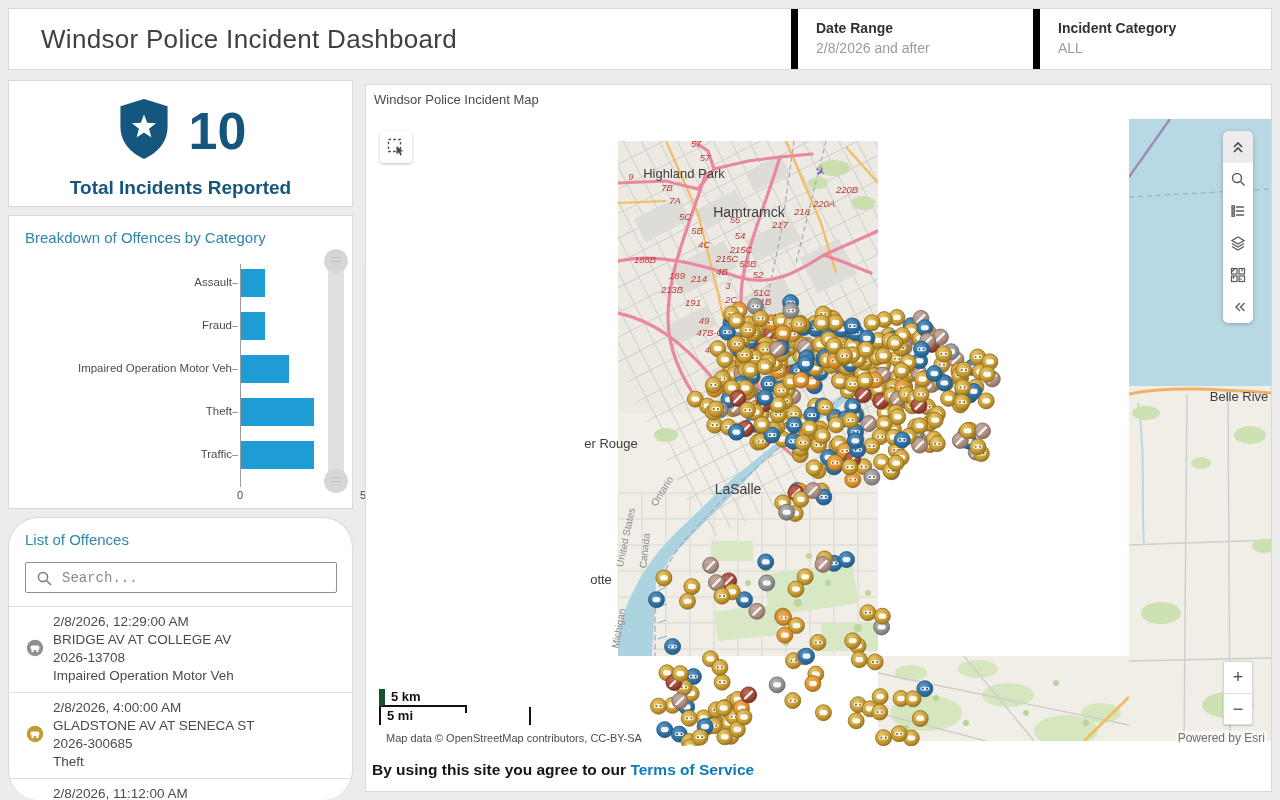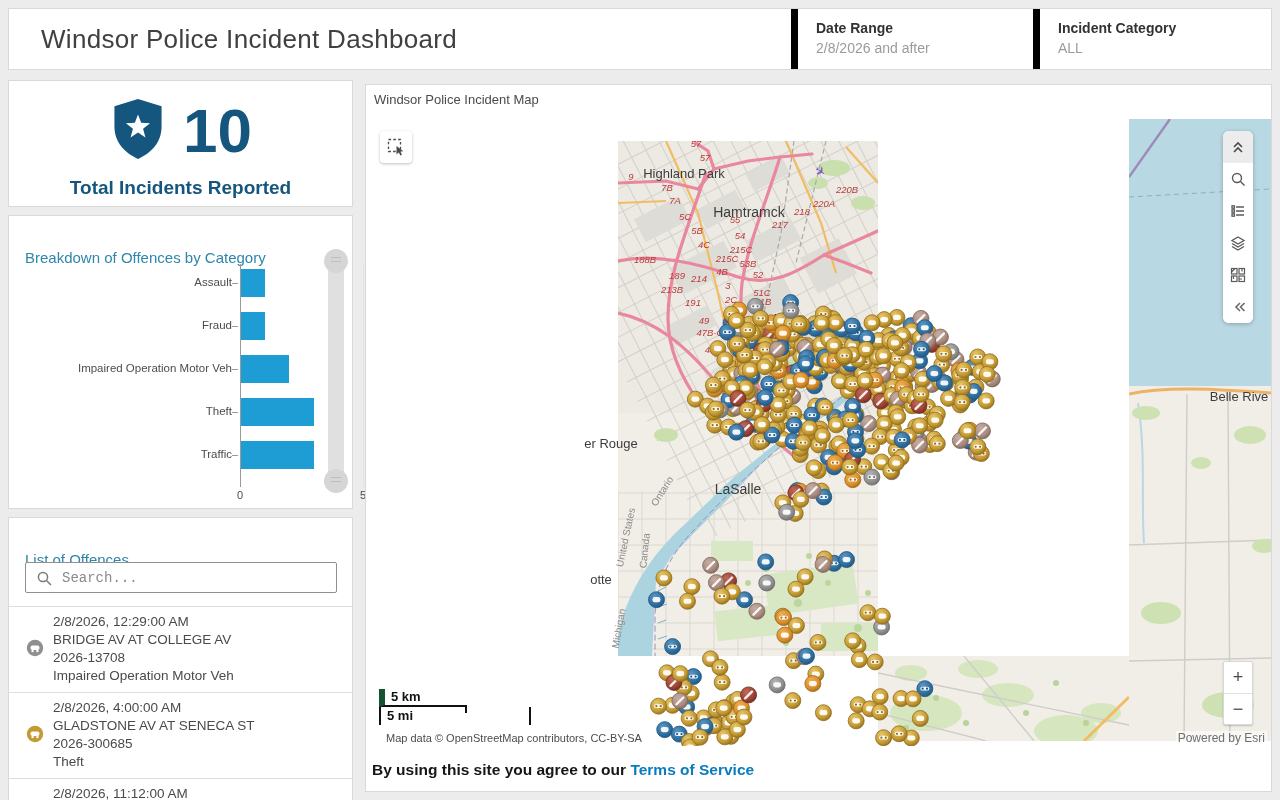--- a/index.html
+++ b/index.html
@@ -13,41 +13,41 @@
                   font-size:26px; font-weight:300; color:#404040; letter-spacing:.3px; white-space:nowrap; }
   .hdr-field { position:absolute; top:0; height:100%; border-left:7px solid #000000; padding:11px 0 0 18px; }
   #hdr-field-date { left:782px; width:242px; }
   #hdr-field-cat  { left:1024px; width:239px; }
   .hdr-label { font-size:14px; font-weight:bold; color:#323232; margin-bottom:4px; }
   .hdr-value { font-size:14px; color:#9b9b9b; }
 
   
   #kpi { left:8px; top:80px; width:345px; height:127px; }
   #kpi-row { position:absolute; left:0; right:0; top:16px; display:flex; justify-content:center; align-items:center; gap:16px; }
-  #kpi-value { font-size:62px; font-weight:bold; color:#15567e; line-height:1; }
+  #kpi-value { font-size:52px; font-weight:bold; color:#15567e; line-height:1; }
   #kpi-caption { position:absolute; left:0; right:0; top:96px; text-align:center; font-size:19px; font-weight:bold; color:#15567e; }
 
   
   #chartp { left:8px; top:215px; width:345px; height:294px; }
-  .panel-title { position:absolute; left:16px; top:13px; font-size:15px; color:#2e86ab;margin-top:20px; }
+  .panel-title { position:absolute; left:16px; top:13px; font-size:15px; color:#2e86ab; }
   #chart-area { position:absolute; left:0; top:36px; width:312px; height:252px;margin-left:48px; }
   .bar-row { position:absolute; left:0; height:28px; }
   .bar-label { position:absolute; right:140px; top:7px; width:168px; text-align:right; font-size:11.5px; color:#4c4c4c; white-space:nowrap; }
   .bar-tick { position:absolute; width:6px; height:1px; background:#9a9a9a; top:14px; }
   .bar-rect { position:absolute; top:0; height:28px; background:#1e9cd4; }
   #chart-axis { position:absolute; background:#9a9a9a; width:1px; }
   #chart-grid5 { position:absolute; background:#e3e3e3; width:1px; }
   .xtick { position:absolute; font-size:11px; color:#4c4c4c; transform:translateX(-50%); }
   #chart-scroll { position:absolute; right:7px; top:33px; width:18px; height:244px; }
   #chart-scroll .track { position:absolute; left:1px; top:10px; width:16px; height:224px; background:#e0e0e0; border-radius:8px; }
   .scroll-btn { position:absolute; left:-3px; width:24px; height:24px; border-radius:50%; background:#d6d6d6; }
   .scroll-btn span { display:block; margin:8px auto 0; width:10px; border-top:1px solid #bdbdbd; border-bottom:1px solid #bdbdbd; height:5px; }
 
   
-  #listp { left:8px; top:517px; width:345px; height:283px; border-bottom:none; }
+  #listp { left:8px; top:517px; width:345px; height:283px; border-bottom:none;border-radius:30px; }
   #search-box { position:absolute; left:16px; top:44px; width:312px; height:31px; border:1px solid #8f8f8f; border-radius:2px; background:#fff; }
   #search-input { position:absolute; left:36px; top:0; width:268px; height:100%; border:none; outline:none; font-size:14px; color:#4a4a4a; font-family:Liberation Mono, monospace; background:transparent; }
   #search-input::placeholder { color:#8a8a8a; }
   #search-icon { position:absolute; left:10px; top:7px; }
   #list-items { position:absolute; left:0; top:88px; width:343px; }
   .list-item { position:relative; border-top:1px solid #dedede; padding:6px 10px 7px 44px; }
   .list-line { font-size:13.5px; line-height:18px; color:#4a4a4a; white-space:nowrap; }
   .item-icon { position:absolute; left:17px; top:50%; transform:translateY(-50%); }
 
   

